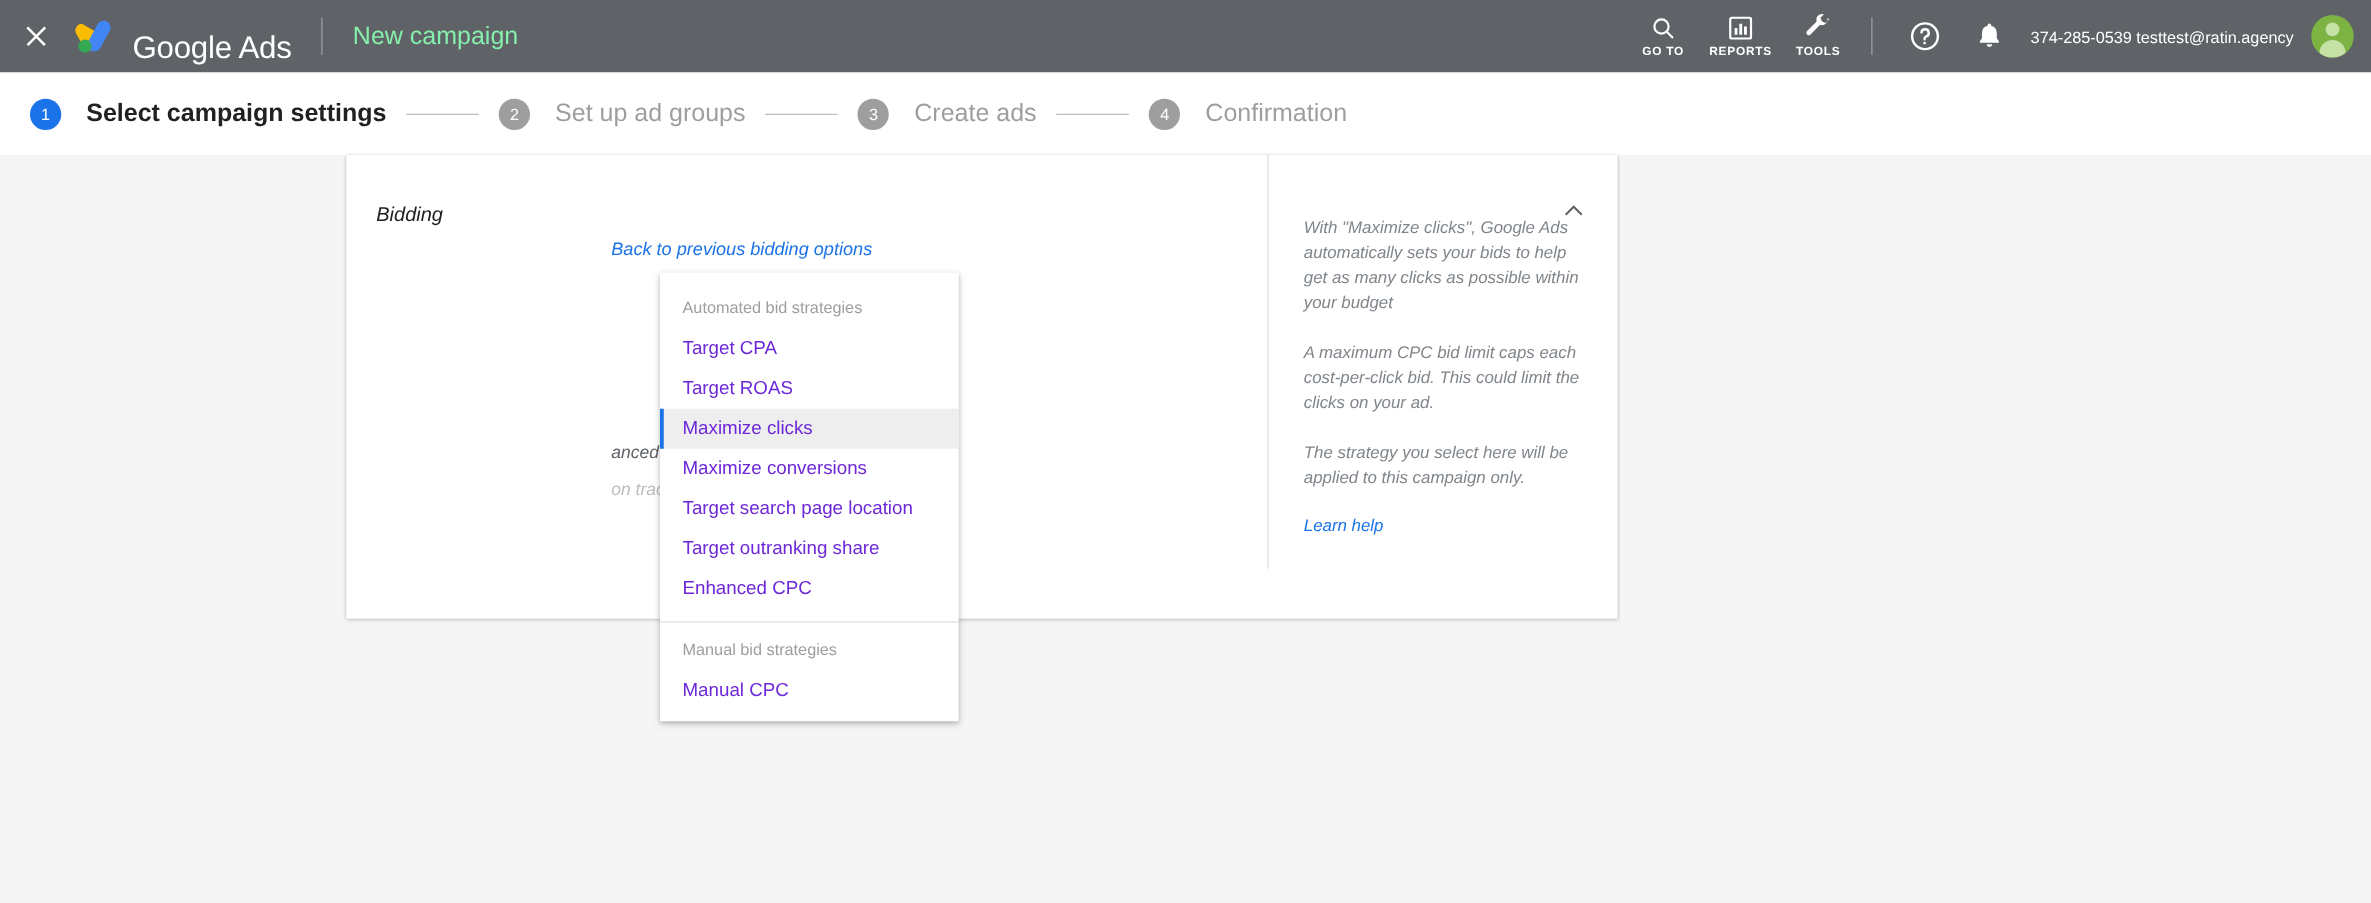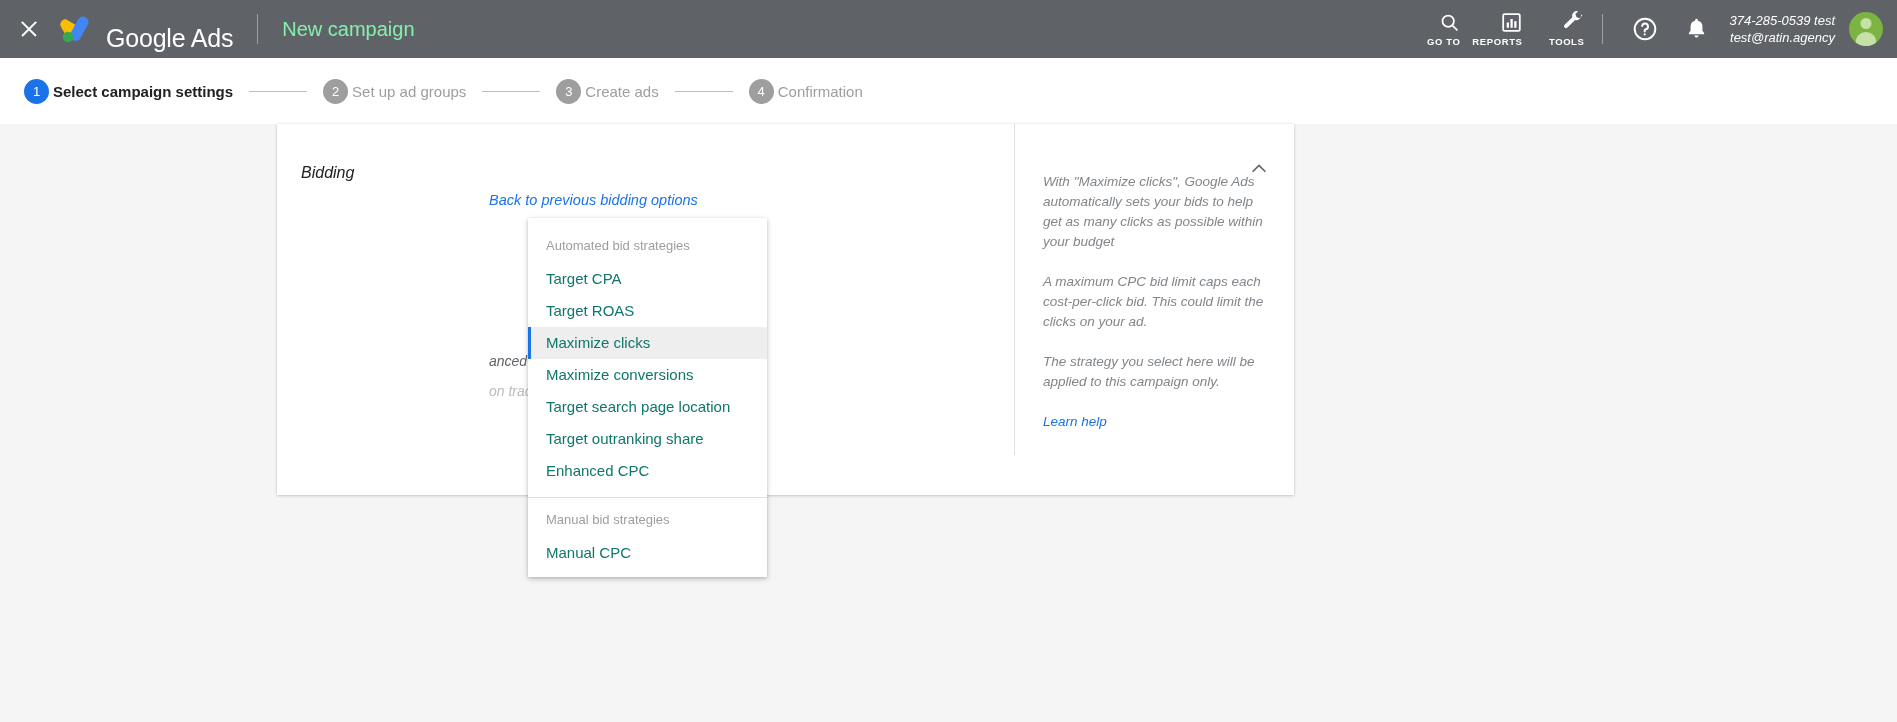--- a/index.html
+++ b/index.html
@@ -40,36 +40,36 @@
     margin-left:24px; margin-right:24px; flex:none;
   }
   .hdr-subtitle {
     color:#86efac; font-size:20px; white-space:nowrap;
   }
   .hdr-right {
     margin-left:auto; display:flex; align-items:center;
     height:100%; padding-right:14px;
   }
   .tool-btn {
-    display:flex; flex-direction:column; align-items:flex-end; justify-content:center;
+    display:flex; flex-direction:column; align-items:center; justify-content:center;
     width:50px; margin:0 6px; cursor:pointer; color:#fff;
   }
   .tool-btn .ti { height:22px; display:flex; align-items:center; justify-content:center; }
   .tool-btn .tl {
     font-size:9.5px; letter-spacing:0.6px; margin-top:3px;
     color:#ffffff; font-weight:bold; white-space:nowrap;
   }
   .hdr-sep2 {
     width:1px; height:30px; background:#9aa0a6; margin:0 16px 0 12px;
   }
   .icon-round { width:26px; height:26px; margin:0 13px; cursor:pointer; }
   .acct {
-    display:flex; flex-direction:column; justify-content:center;
+    display:flex; flex-direction:row; justify-content:center;
     color:#ffffff; font-size:13px; line-height:17px;
-    margin-left:6px; margin-right:14px; text-align:right;font-style:italic;
+    margin-left:6px; margin-right:14px; text-align:right;
   }
   .avatar {
     width:34px; height:34px; border-radius:50%;
     background:#7cb342; position:relative; overflow:hidden;
     cursor:pointer; flex:none;
   }
   .avatar::before {
     content:""; position:absolute; left:50%; top:6px;
     width:11px; height:11px; border-radius:50%;
     background:#c5e1a5; transform:translateX(-50%);
@@ -88,21 +88,21 @@
   }
   .step { display:flex; align-items:center; flex:none; }
   .step-num {
     width:25px; height:25px; border-radius:50%;
     color:#ffffff; font-size:13px;
     display:flex; align-items:center; justify-content:center;
     flex:none;
   }
   .step-num.active { background:#1a73e8; }
   .step-num.inactive { background:#9e9e9e; }
-  .step-label { font-size:15px; margin-left:4px; white-space:nowrap; }
+  .step-label { font-size:20px; margin-left:20px; white-space:nowrap; }
   .step-label.active { color:#212121; font-weight:bold; }
   .step-label.inactive { color:#9e9e9e; }
   .step-line {
     width:58px; height:1px; background:#bdbdbd;
     margin:0 16px; flex:none;
   }
 
   
   .body-area {
     position:absolute; left:0; top:124px; width:1897px; height:598px;
@@ -176,21 +176,21 @@
     position:absolute; left:528px; top:94px; width:239px;
     background:#ffffff;
     box-shadow:0 2px 6px rgba(0,0,0,0.18), 0 1px 3px rgba(0,0,0,0.14);
     padding:6px 0 8px 0; z-index:50;
   }
   .dd-group-head {
     color:#9e9e9e; font-size:13px;
     padding:14px 0 10px 18px;
   }
   .dd-item {
-    font-size:15px; color:#0f766e;
+    font-size:15px; color:#6d28d9;
     padding:8px 0 8px 18px; height:32px; line-height:16px;
     cursor:pointer; position:relative;
   }
   .dd-item.selected { background:#eeeeee; }
   .dd-item.selected::before {
     content:""; position:absolute; left:0; top:0;
     width:3px; height:100%; background:#1a73e8;
   }
   .dd-sep { height:1px; background:#e0e0e0; margin:10px 0 0 0; }
 </style>

